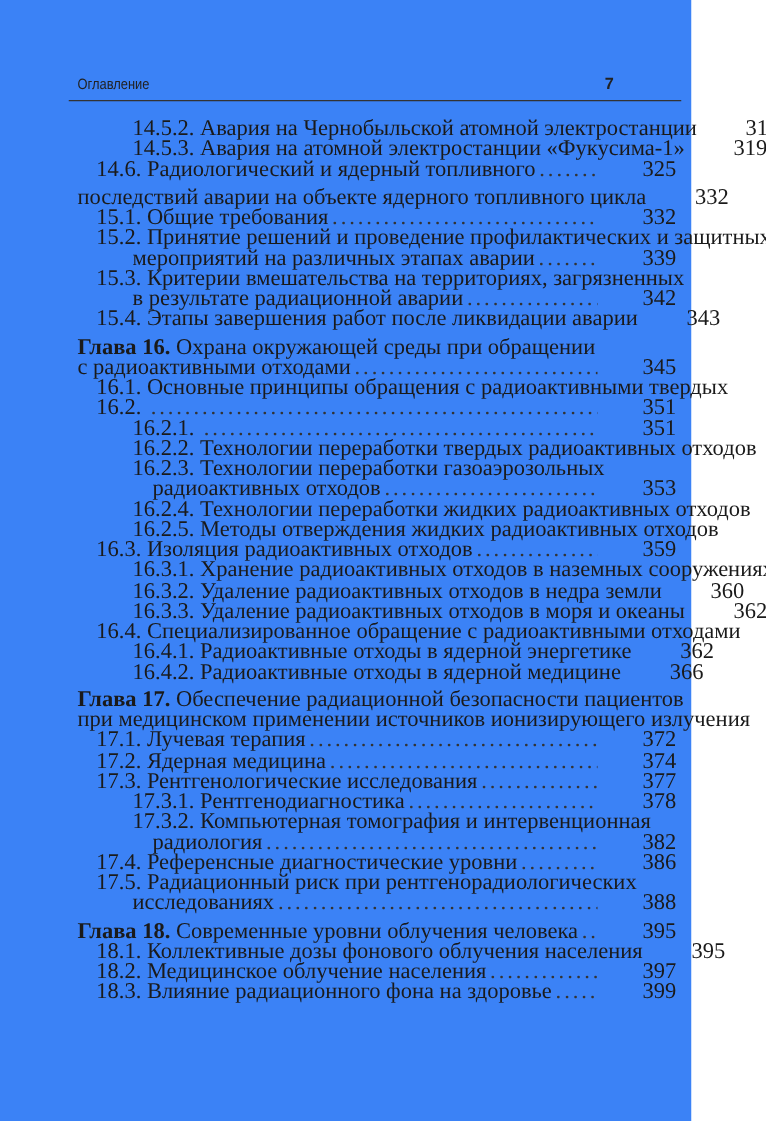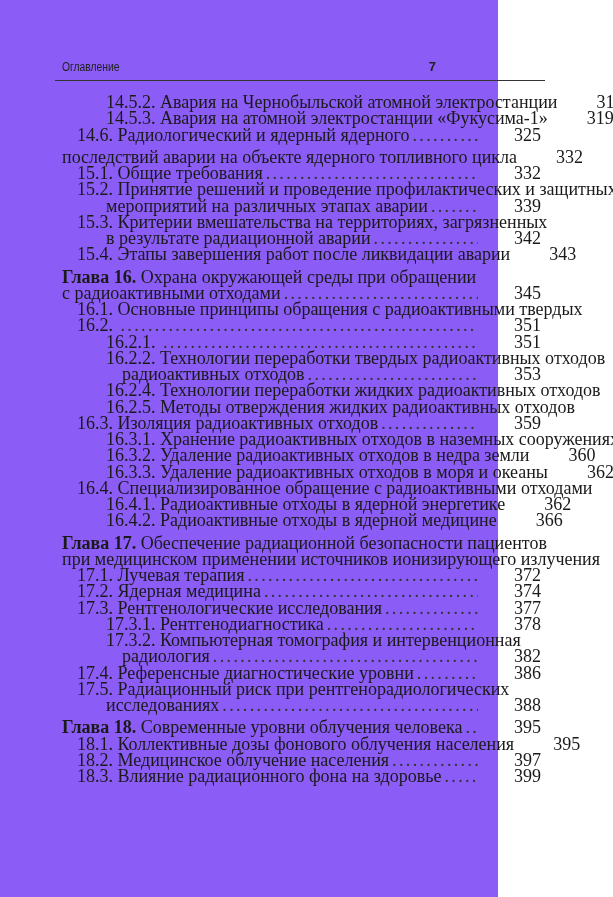--- a/index.html
+++ b/index.html
@@ -1,17 +1,17 @@
 <!DOCTYPE html>
 <html><head>
 <meta charset="utf-8">
 <style>
   html, body { margin: 0; padding: 0; background: #ffffff; }
   body { width: 613px; height: 897px; position: relative; overflow: hidden; }
-  .page { position: absolute; left: 0; top: 0; width: 498px; height: 897px; background: #8b5cf6; text-decoration: underline; }
+  .page { position: absolute; left: 0; top: 0; width: 553px; height: 897px; background: #3b82f6; text-decoration: underline; }
   .running-head {
     position: absolute; left: 62px; top: 60px; width: 480px; height: 18px;
     font-family: "Liberation Sans", sans-serif; font-size: 12px; color: #222;
     transform: scaleX(0.86); transform-origin: left top;
   }
   .running-title { position: absolute; left: 0; top: 0; }
   .running-num {
     position: absolute; right: 62px; top: 59px;
     font-family: "Liberation Sans", sans-serif; font-size: 13px; font-weight: bold; color: #222;
   }
@@ -66,21 +66,21 @@
           <span class="txt">&nbsp;</span>
           <span class="txt">Авария на атомной электростанции «Фукусима-1»</span>
           <span class="dots"></span>
           <span class="pg">319</span>
         </div>
       </div>
       <div class="entry">
         <div class="line lvl1">
           <span class="txt">14.6.</span>
           <span class="txt">&nbsp;</span>
-          <span class="txt">Радиологический и ядерный ядерного</span>
+          <span class="txt">Радиологический и ядерный топливного</span>
           <span class="dots"></span>
           <span class="pg">325</span>
         </div>
       </div>
       <div class="entry chapter">
         <div class="line cont0">
           <span class="txt">последствий аварии на объекте ядерного топливного цикла</span>
           <span class="dots"></span>
           <span class="pg">332</span>
         </div>
@@ -167,20 +167,25 @@
       <div class="entry">
         <div class="line lvl2">
           <span class="txt">16.2.2.</span>
           <span class="txt">&nbsp;</span>
           <span class="txt">Технологии переработки твердых радиоактивных отходов</span>
           <span class="dots"></span>
           <span class="pg">352</span>
         </div>
       </div>
       <div class="entry">
+        <div class="line lvl2">
+          <span class="txt">16.2.3.</span>
+          <span class="txt">&nbsp;</span>
+          <span class="txt">Технологии переработки газоаэрозольных</span>
+        </div>
         <div class="line cont2">
           <span class="txt">радиоактивных отходов</span>
           <span class="dots"></span>
           <span class="pg">353</span>
         </div>
       </div>
       <div class="entry">
         <div class="line lvl2">
           <span class="txt">16.2.4.</span>
           <span class="txt">&nbsp;</span>

